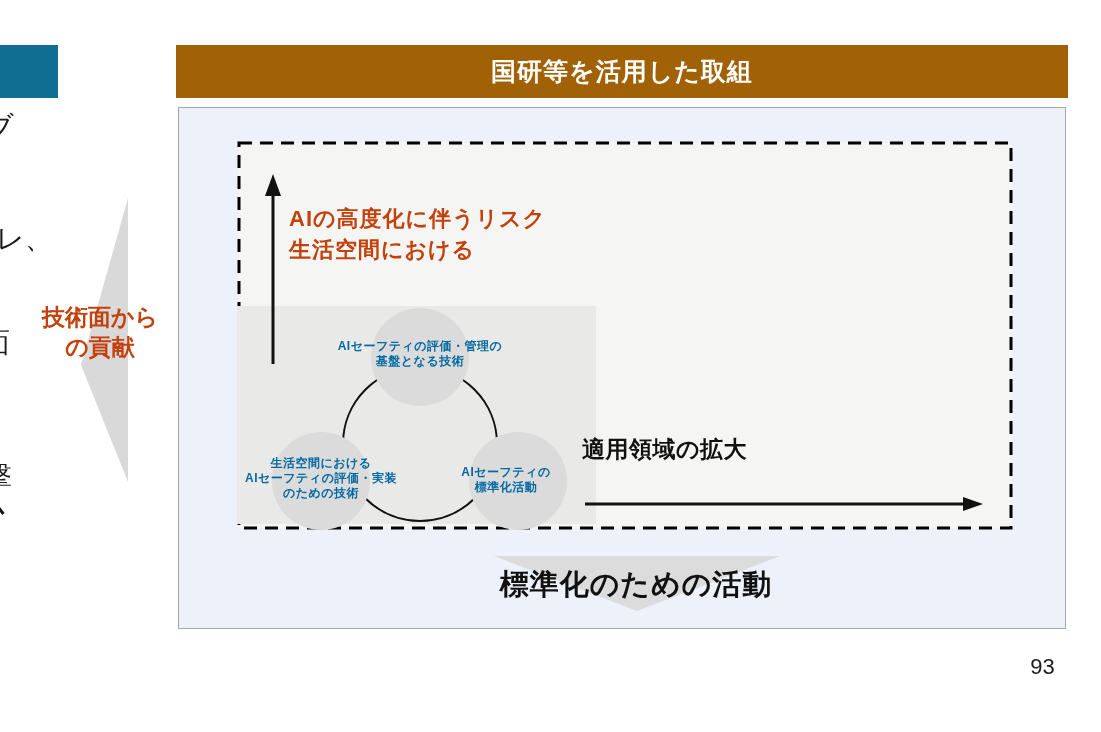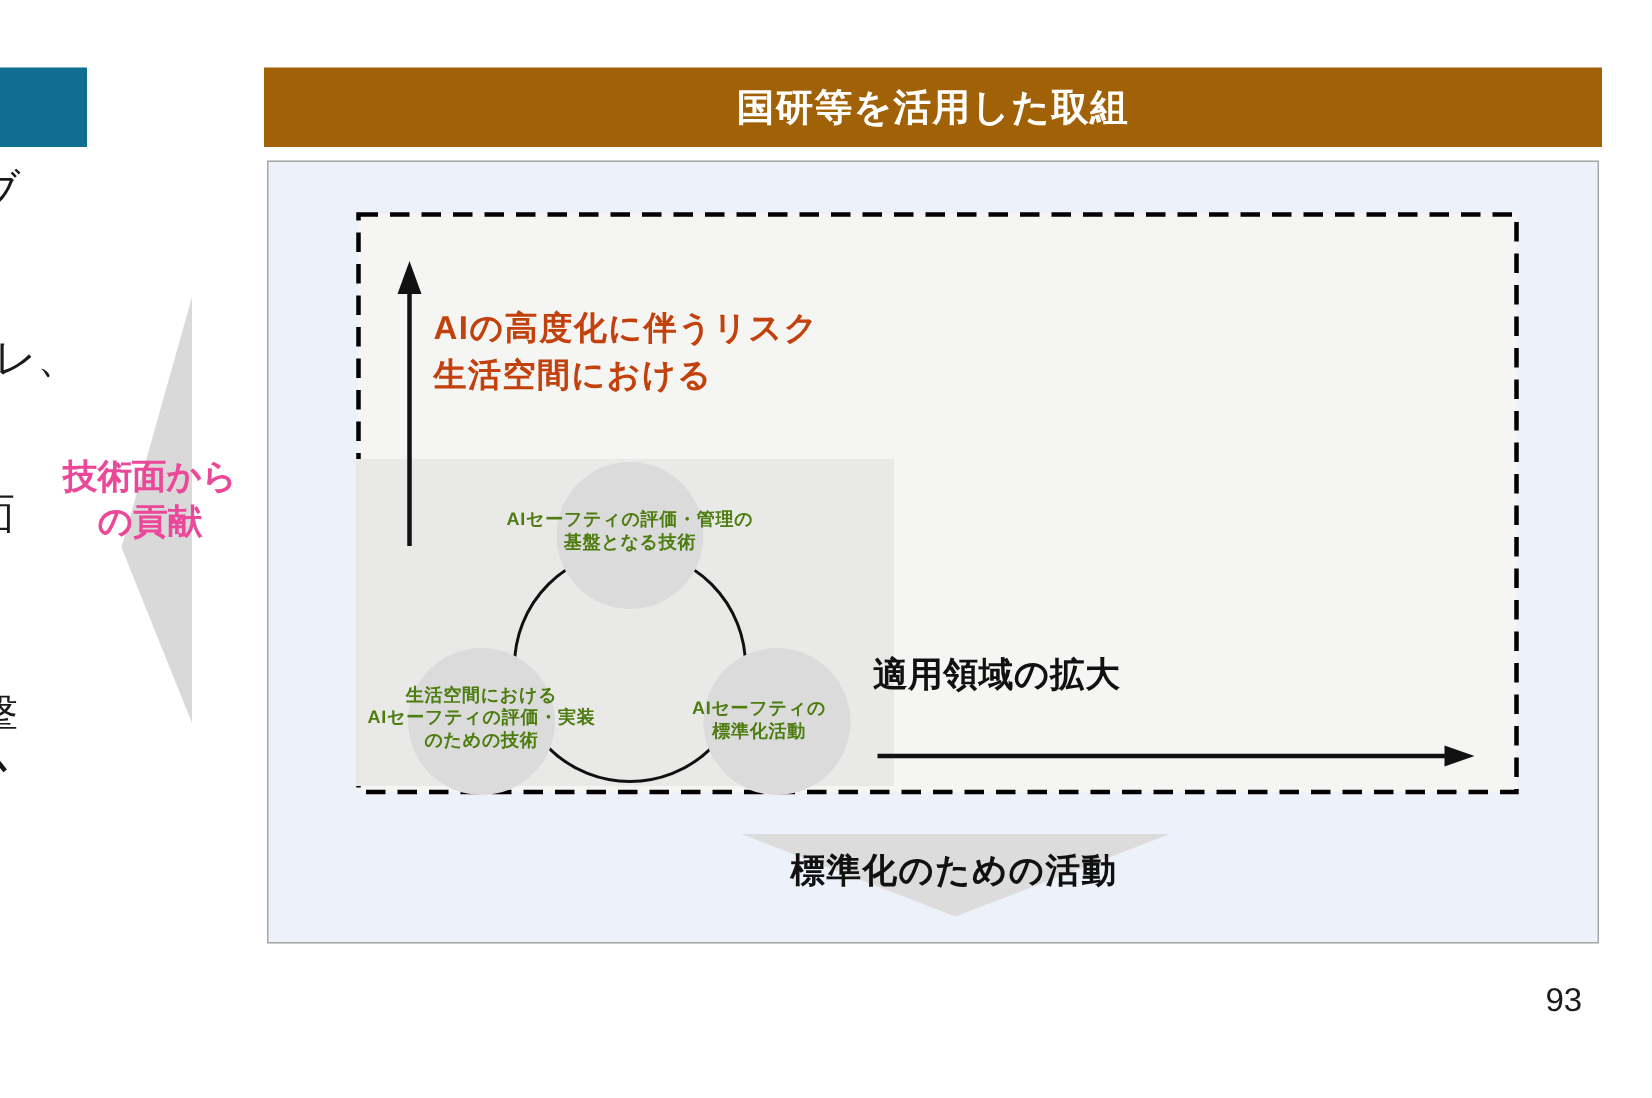--- a/index.html
+++ b/index.html
@@ -39,44 +39,44 @@
     border:2px solid #111;border-radius:50%;background:transparent;
   }
 
   .node-circle{width:98px;height:98px;border-radius:50%;background:#dbdbdb;}
   .circle-top{left:371px;top:308px;}
   .circle-left{left:272px;top:432px;}
   .circle-right{left:469px;top:432px;}
 
   .node-label{
     width:200px;text-align:center;font-weight:bold;
-    font-size:12px;line-height:15px;letter-spacing:0.5px;color:#4d7c0f;
+    font-size:12px;line-height:15px;letter-spacing:0.5px;color:#0369a1;
   }
   .label-top{left:320px;top:339px;}
   .label-left{left:221px;top:456px;}
   .label-right{left:406px;top:465px;}
 
   .risk-label{
     left:289px;top:203px;font-size:22px;font-weight:bold;
     line-height:31px;letter-spacing:1px;color:#c2410c;
   }
   .expand-label{
     left:582px;top:434px;width:400px;text-align:left;
     font-weight:bold;color:#111;letter-spacing:0.5px;
   }
   .expand-line1{font-size:23px;line-height:30px;}
   .expand-line2{font-size:22px;line-height:29px;}
 
   .standard-label{
     left:486px;top:565px;width:300px;text-align:center;
-    font-size:23px;font-weight:bold;letter-spacing:1px;color:#111;
+    font-size:29px;font-weight:bold;letter-spacing:1px;color:#111;
   }
   .contribution-label{
     left:20px;top:302px;width:160px;text-align:center;
-    font-size:23px;font-weight:bold;line-height:30px;color:#ec4899;
+    font-size:23px;font-weight:bold;line-height:30px;color:#c2410c;
   }
 
   
   .fragment{font-size:28px;color:#1a1a1a;white-space:nowrap;}
   .frag-1{left:-15px;top:108px;}
   .frag-2{left:-4px;top:220px;}
   .frag-3{left:-18px;top:324px;}
   .frag-4{left:-16px;top:458px;}
   .frag-stroke{
     left:-4px;top:502px;width:14px;height:3px;background:#151515;

